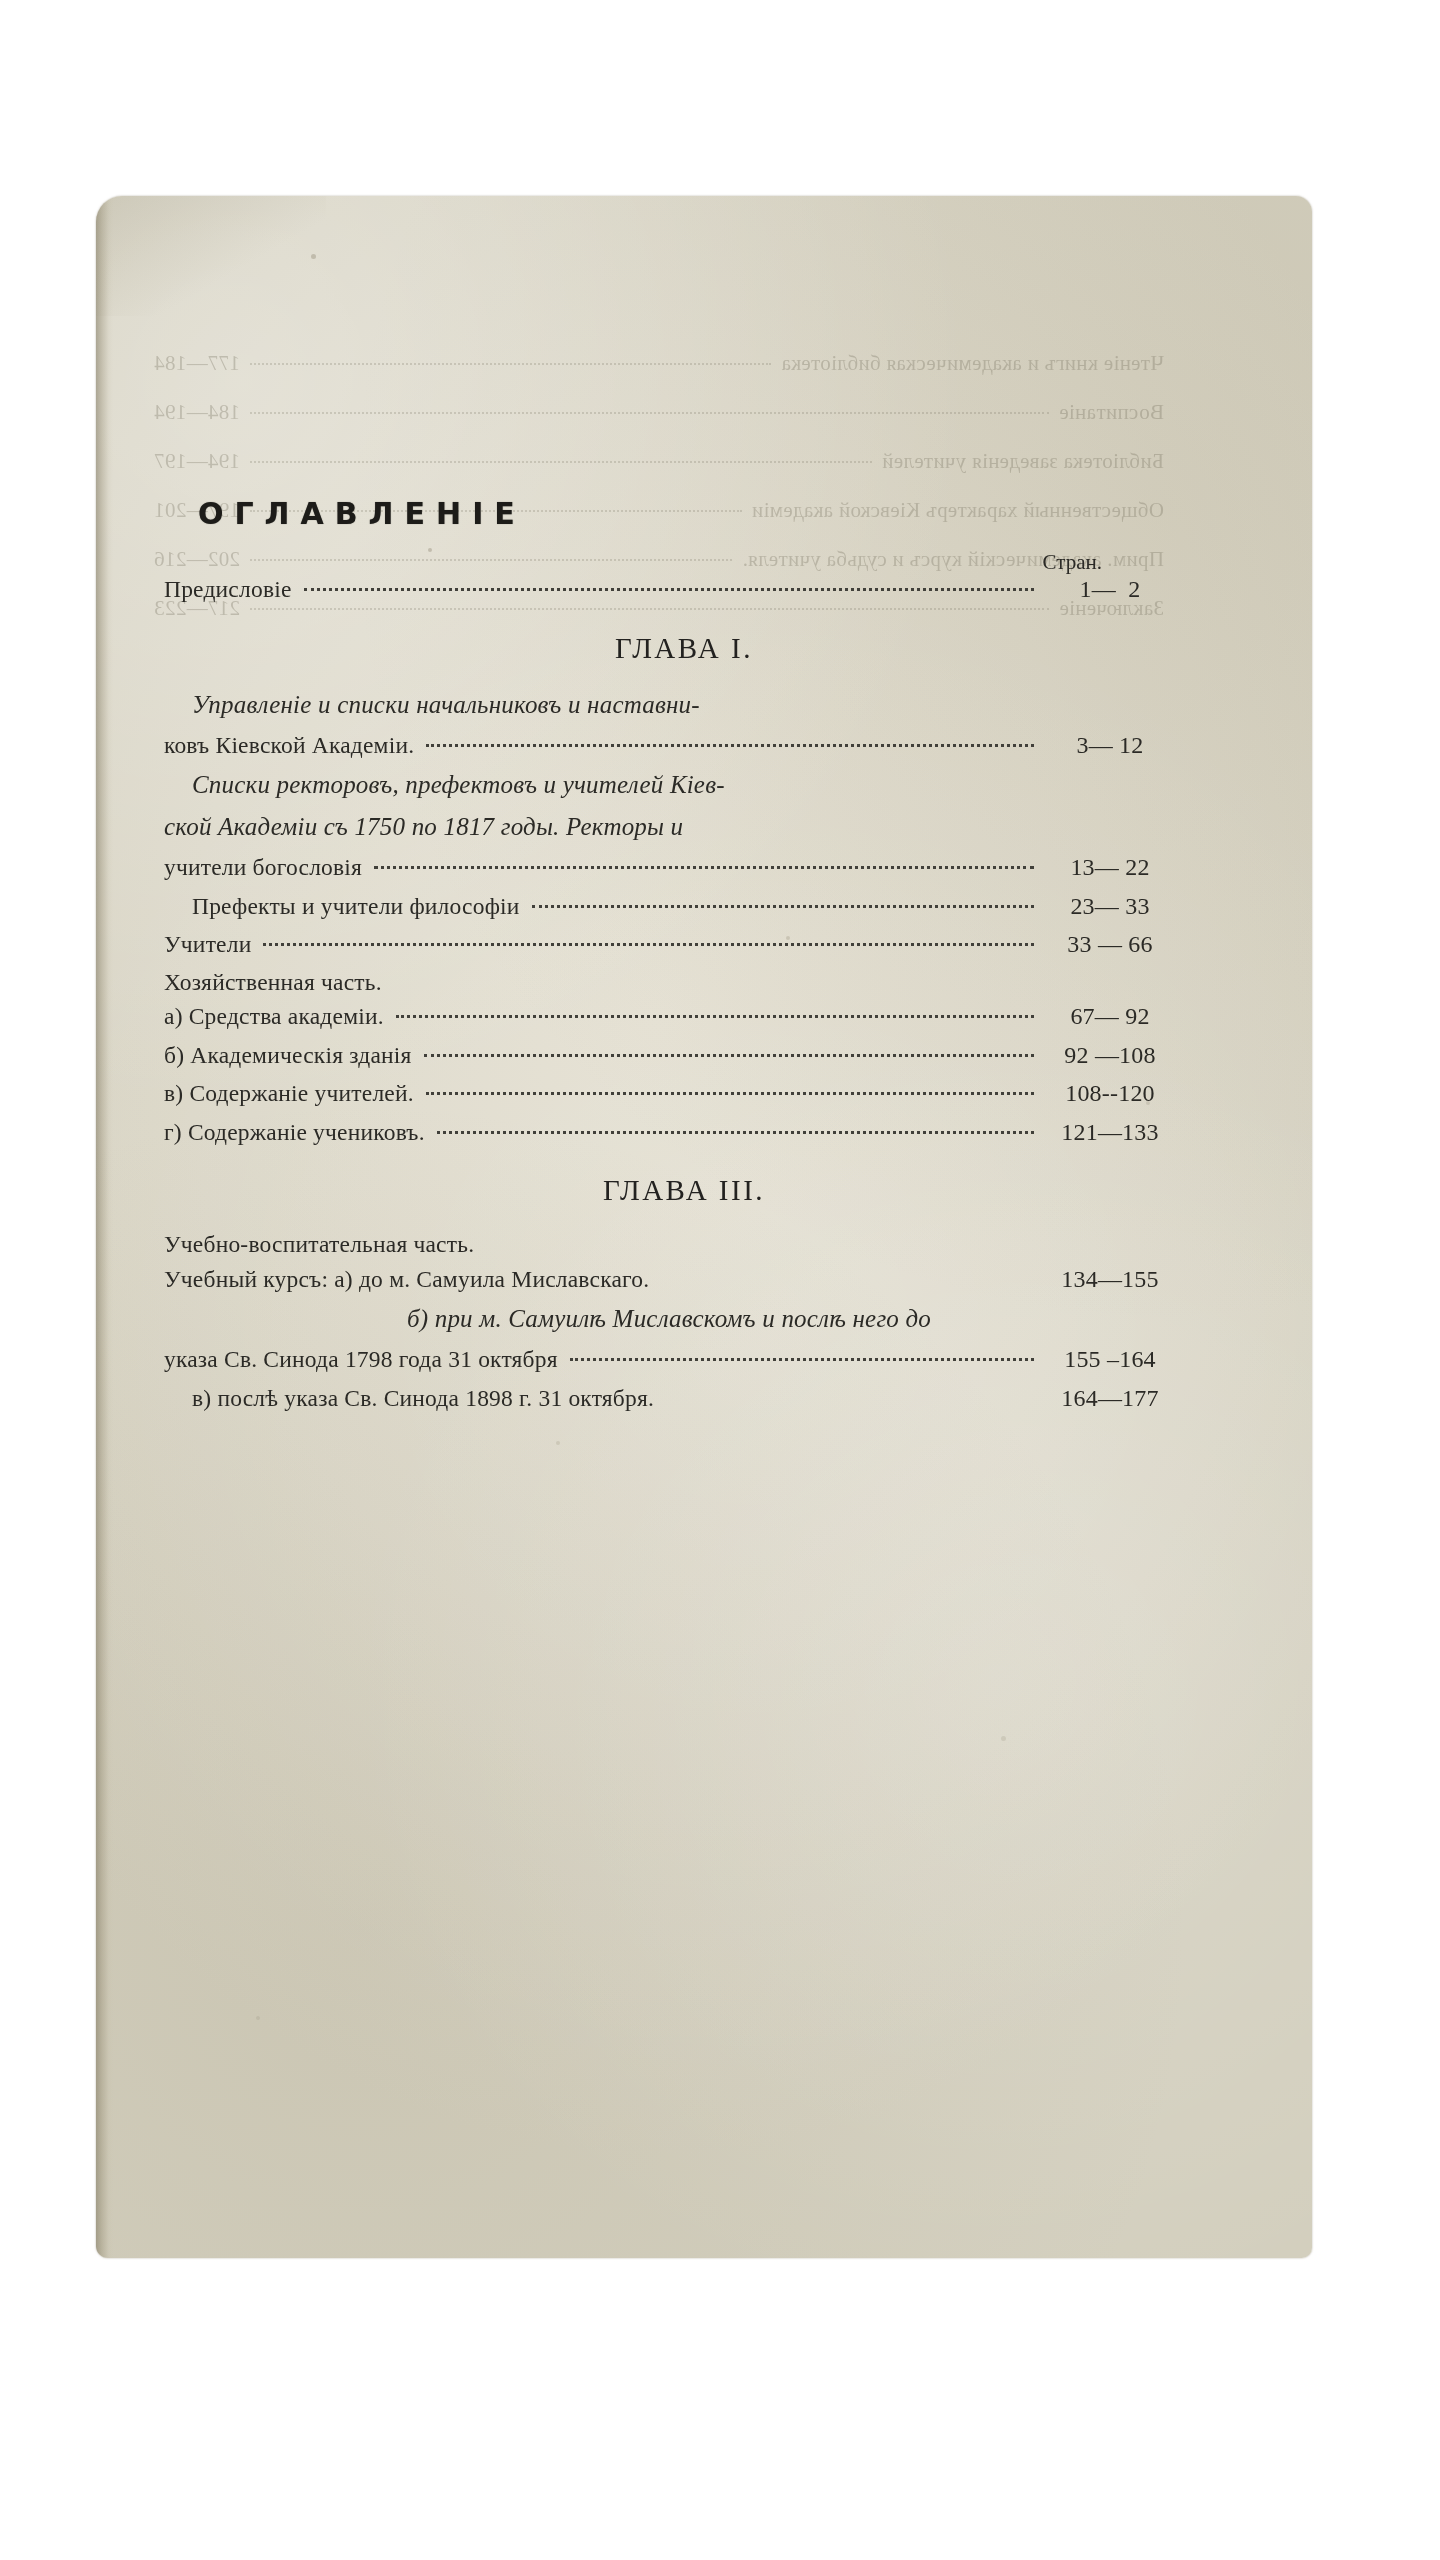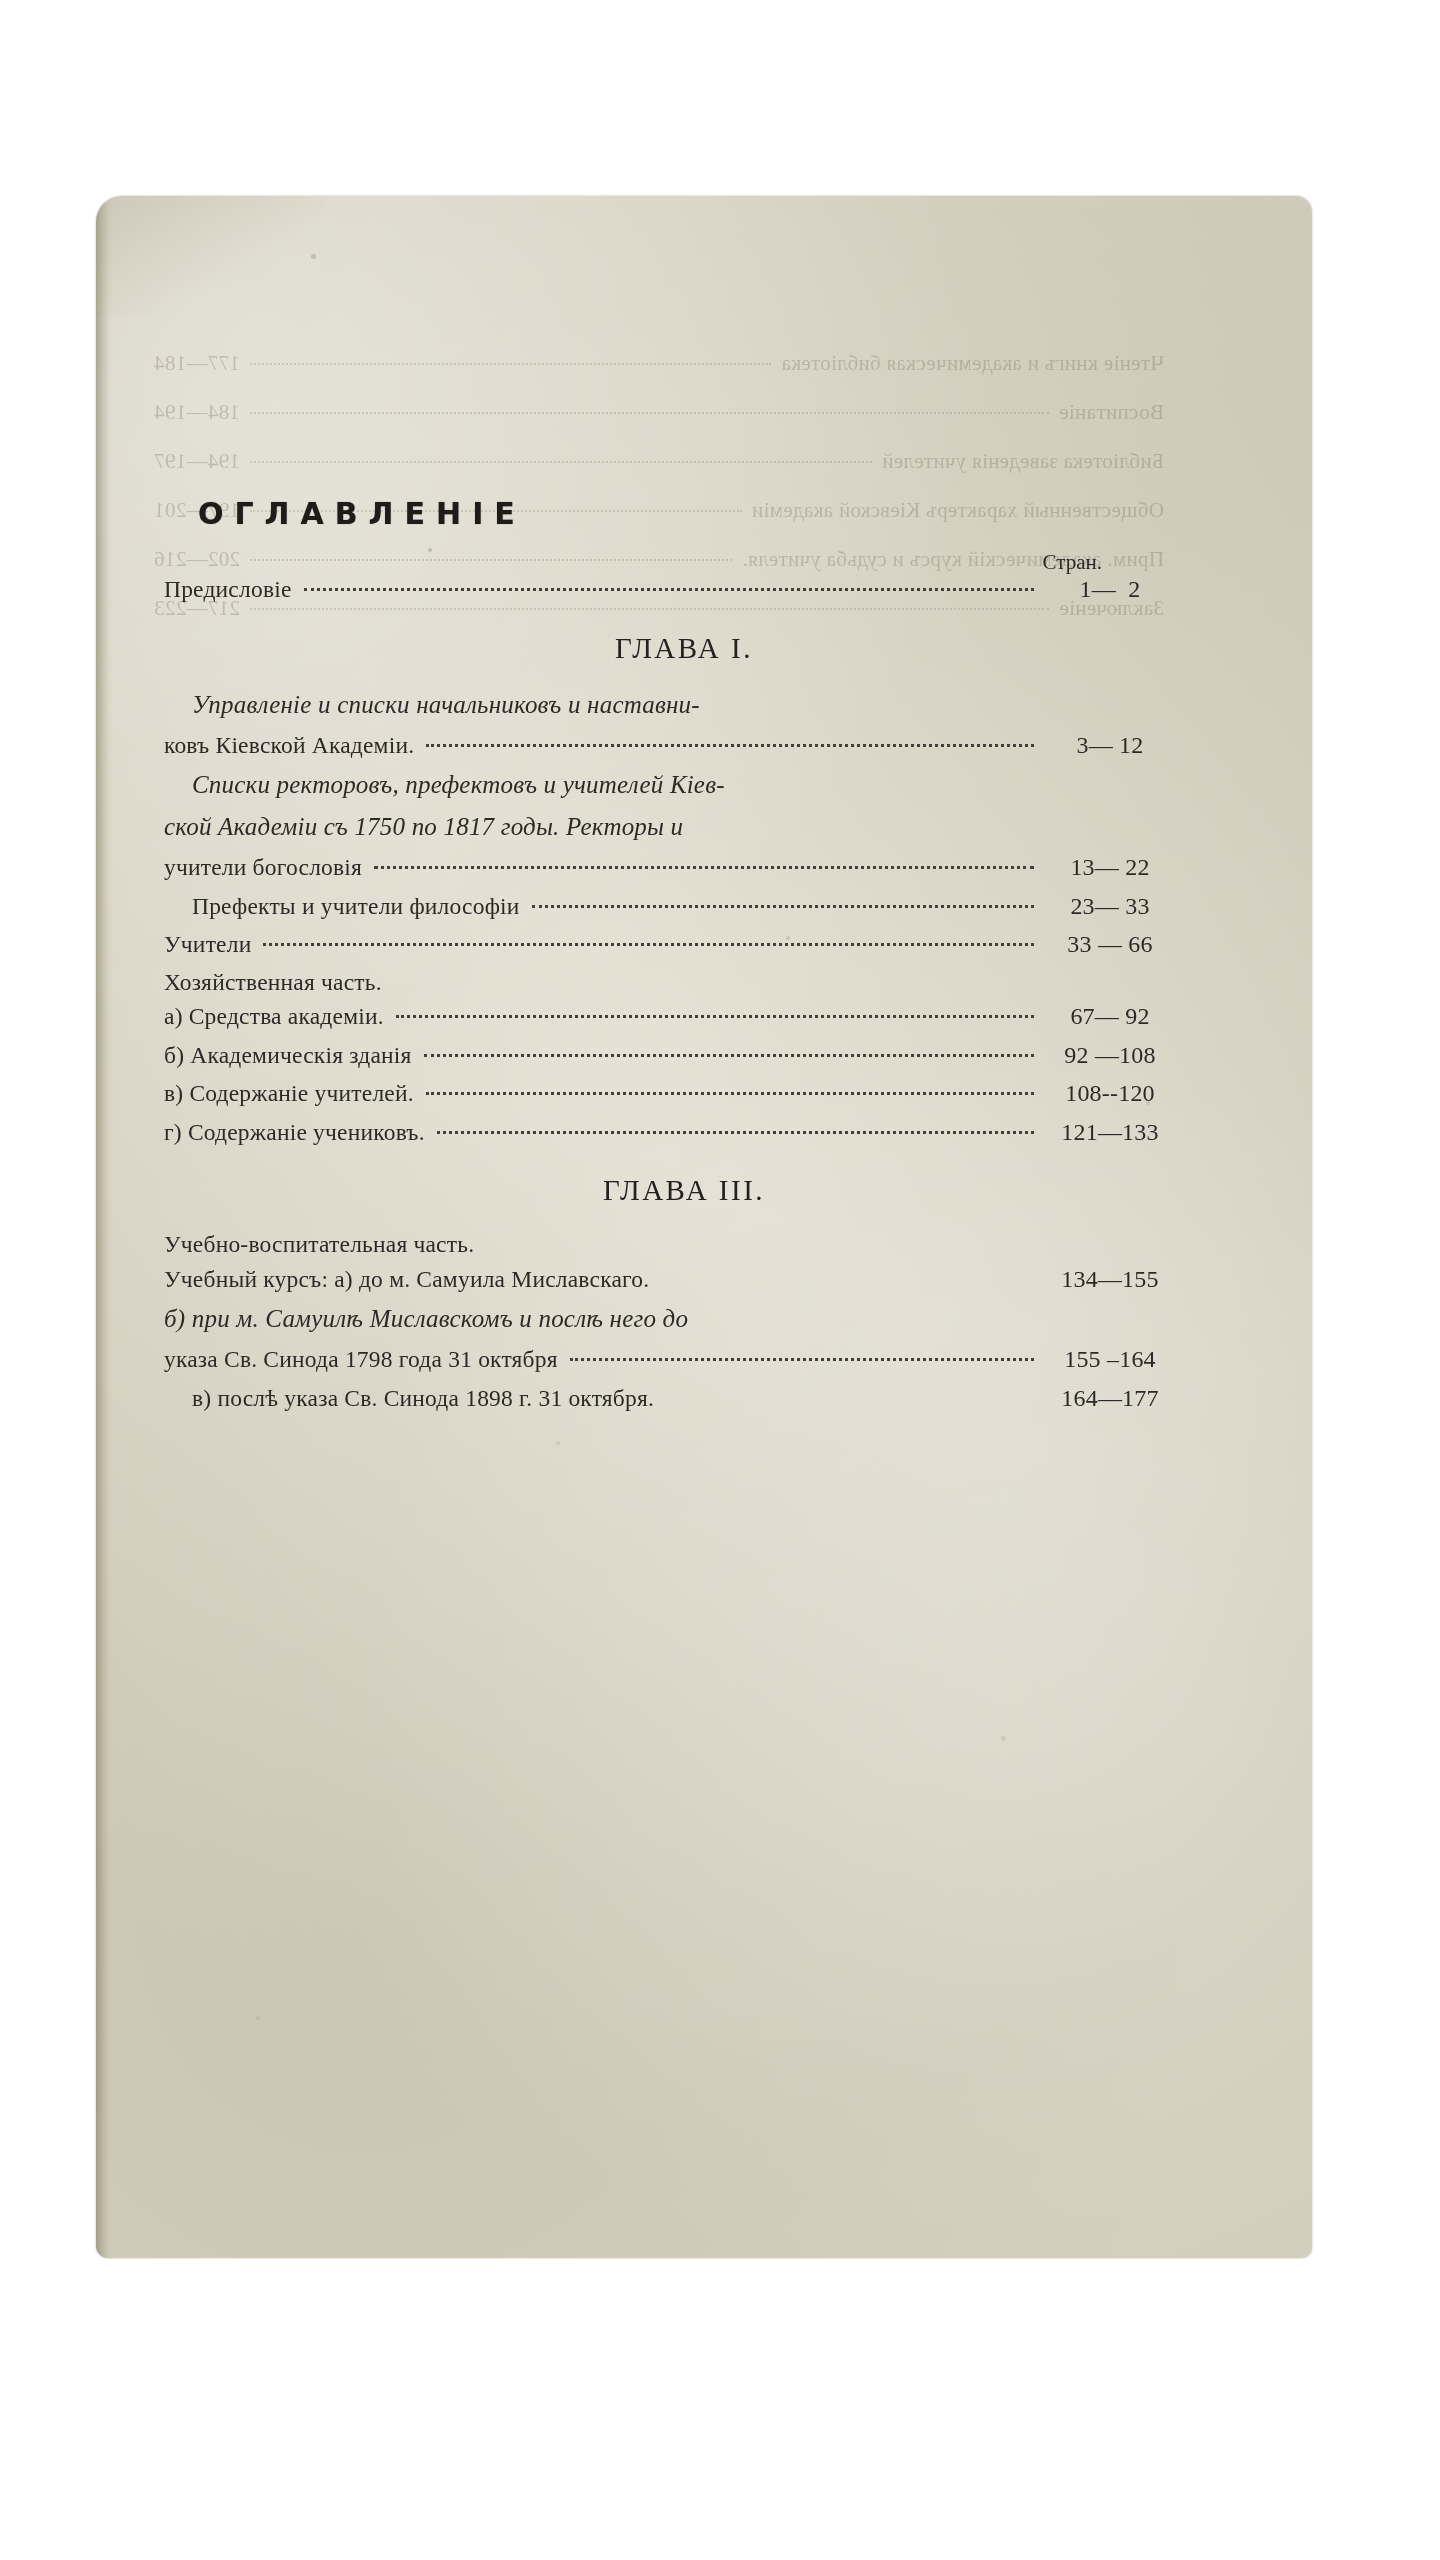--- a/index.html
+++ b/index.html
@@ -303,21 +303,21 @@
       <span class="e-text">Учебно-воспитательная часть.</span>
     </div>
 
     <div class="entry no-dots">
       <span class="e-text">Учебный курсъ: а) до м. Самуила  Миславскаго.</span>
       <span class="e-dots"></span>
       <span class="e-pages">134—155</span>
     </div>
 
     <div class="entry-wrap">
-      <div class="line-1" style="padding-left:0;">б) при м. Самуилѣ Миславскомъ  и  послѣ него до</div>
+      <div class="line-1" style="padding-left:0;text-align:center;">б) при м. Самуилѣ Миславскомъ  и  послѣ него до</div>
       <div class="entry">
         <span class="e-text">указа Св. Синода 1798 года 31 октября</span>
         <span class="e-dots"></span>
         <span class="e-pages">155 –164</span>
       </div>
     </div>
 
     <div class="entry indent no-dots">
       <span class="e-text">в) послѣ указа Св. Синода 1898 г. 31 октября.</span>
       <span class="e-dots"></span>

